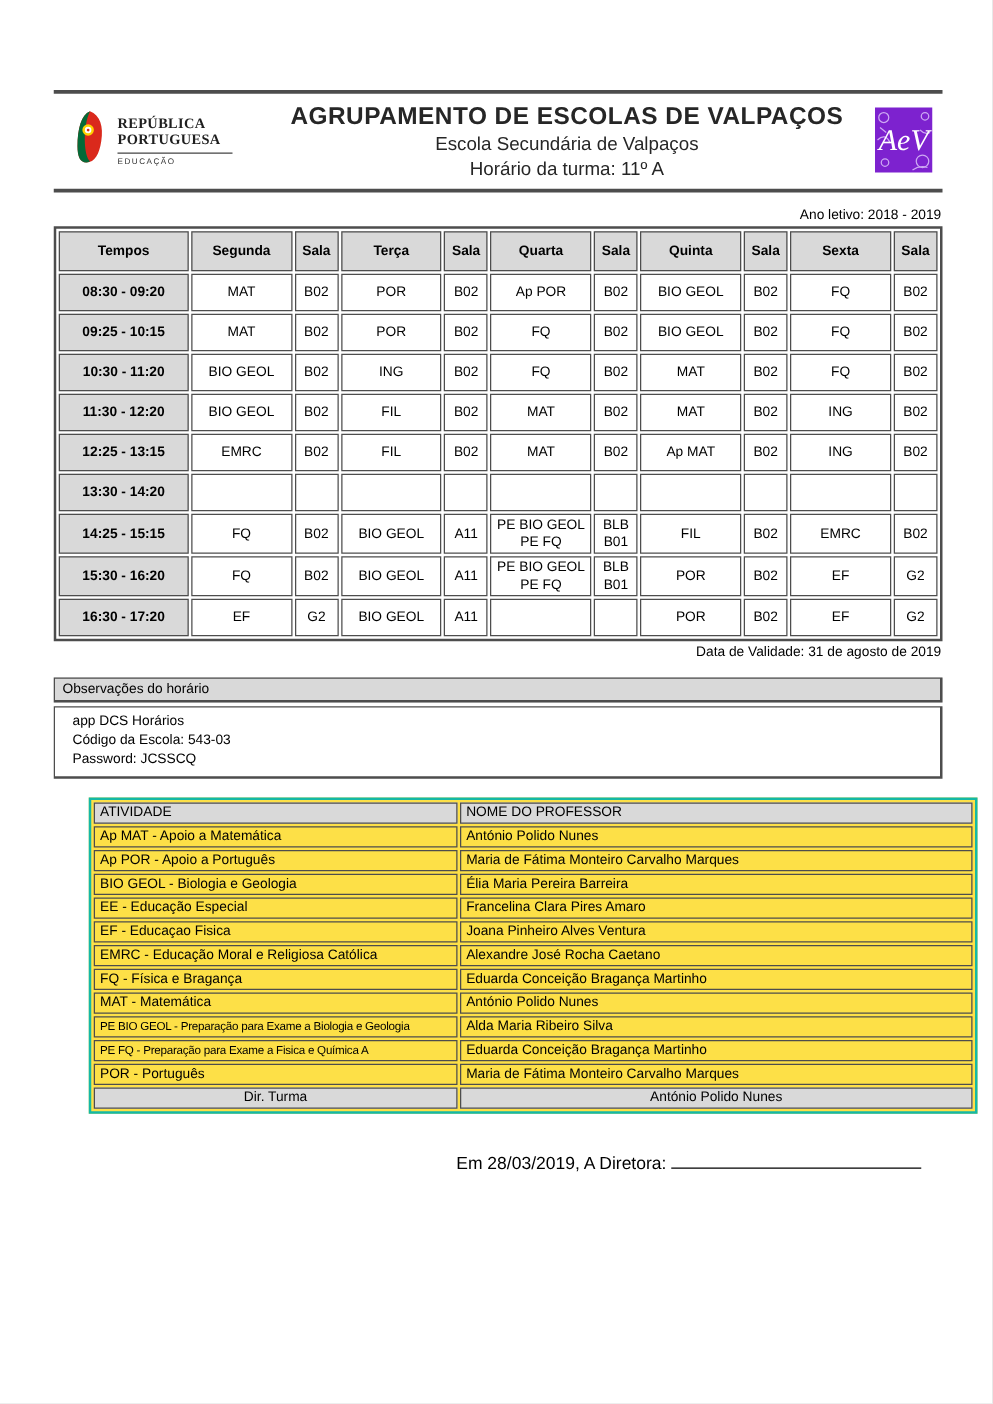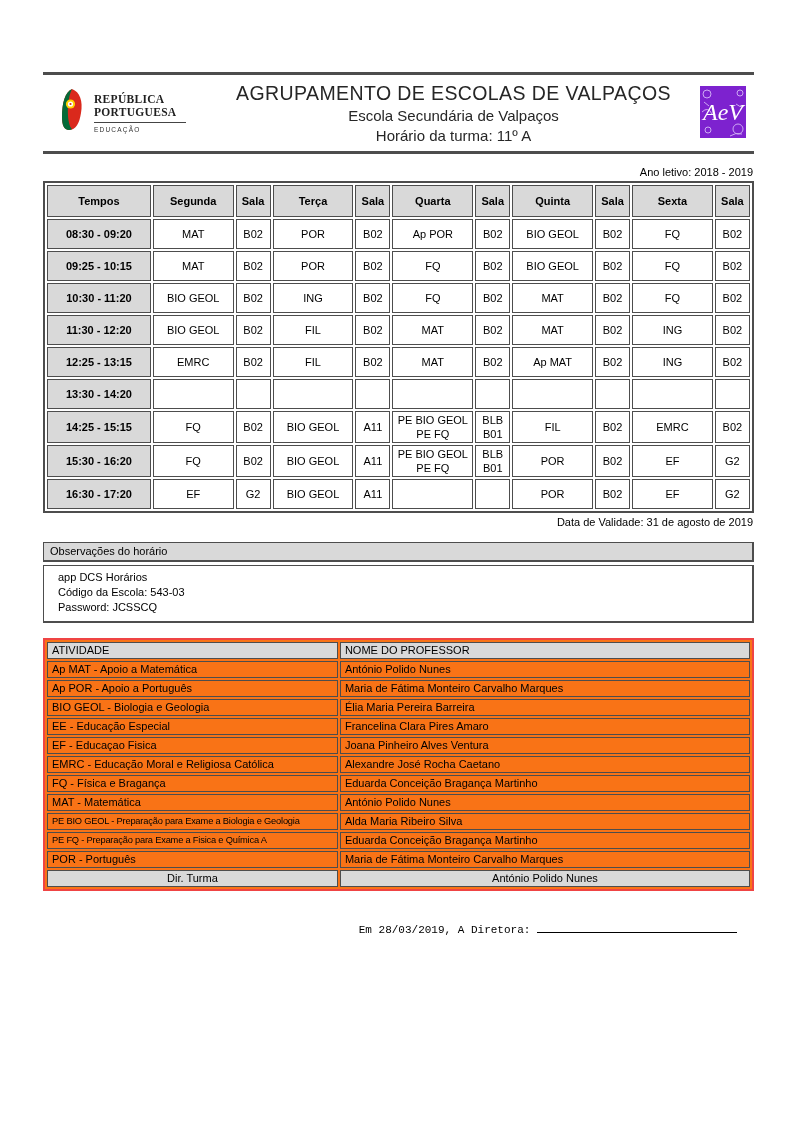--- a/index.html
+++ b/index.html
@@ -18,21 +18,21 @@
   }
   .gov-logo { display: flex; align-items: flex-start; gap: 7px; width: 150px; }
   .gov-text { padding-top: 6px; }
   .gov-name {
     font-family: "Liberation Serif", serif; font-weight: bold; font-size: 11.5px;
     line-height: 13px; color: #1f1f1f; letter-spacing: 0.3px;
   }
   .gov-rule { border-top: 1px solid #444; width: 92px; margin: 3px 0 3px; }
   .gov-sub { font-size: 6.5px; letter-spacing: 1.2px; color: #333; }
   .titles { flex: 1; text-align: center; color: #262626; padding-top: 2px; }
-  .title-main { font-size: 19.5px; letter-spacing: 0.4px; line-height: 24px; }
+  .title-main { font-size: 19.5px; letter-spacing: 0.4px; line-height: 24px; font-weight: bold; }
   .title-sub { font-size: 15px; line-height: 21px; }
   .title-class { font-size: 15px; line-height: 20px; }
   .ae-logo { width: 46px; height: 56px; flex: 0 0 auto; }
 
   
   .right-label { text-align: right; font-size: 11px; }
   .ano-letivo { margin: 12px 1px 3px 0; }
   .validade { margin: 3px 1px 14px 0; }
 
   
@@ -58,35 +58,35 @@
     background: #d9d9d9; font-size: 11px; padding: 2px 6px 3px;
   }
   .obs-body {
     margin-top: 3px; border: 1px solid #4d4d4d; border-bottom-width: 2px; border-right-width: 2px;
     font-size: 11px; line-height: 15px; padding: 4px 14px 6px; min-height: 48px;
   }
 
   
   table.activities {
     margin-top: 15px; width: 100%; border-collapse: separate; border-spacing: 2px;
-    border: 2px solid #ef4444; background: #f97316; table-layout: fixed;
+    border: 2px solid #14b8a6; background: #fde047; table-layout: fixed; margin-left: 28px;
   }
   table.activities th, table.activities td {
     border: 1px solid #4d4d4d; text-align: left; font-size: 11px;
     padding: 1px 4px 2px; height: 15px; white-space: nowrap; overflow: hidden;
     font-weight: normal; vertical-align: middle;
   }
   table.activities th { background: #d9d9d9; }
   table.activities tr.last-row td { background: #d9d9d9; text-align: center; }
   table.activities td.condensed { font-size: 9.3px; letter-spacing: -0.2px; }
   col.c-act { width: 41.5%; }
   col.c-prof { width: 58.5%; }
 
   
-  .signature { margin-top: 31px; text-align: right; font-size: 11px; padding-right: 17px; font-family: Liberation Mono, monospace; }
+  .signature { margin-top: 31px; text-align: right; font-size: 14px; padding-right: 17px; }
   .sig-line { display: inline-block; width: 200px; border-bottom: 1.5px solid #000; height: 11px; }
 </style>
 </head>
 <body>
 
 <div class="page">
   <div class="content">
 
     <div class="header-box">
       <div class="gov-logo">

